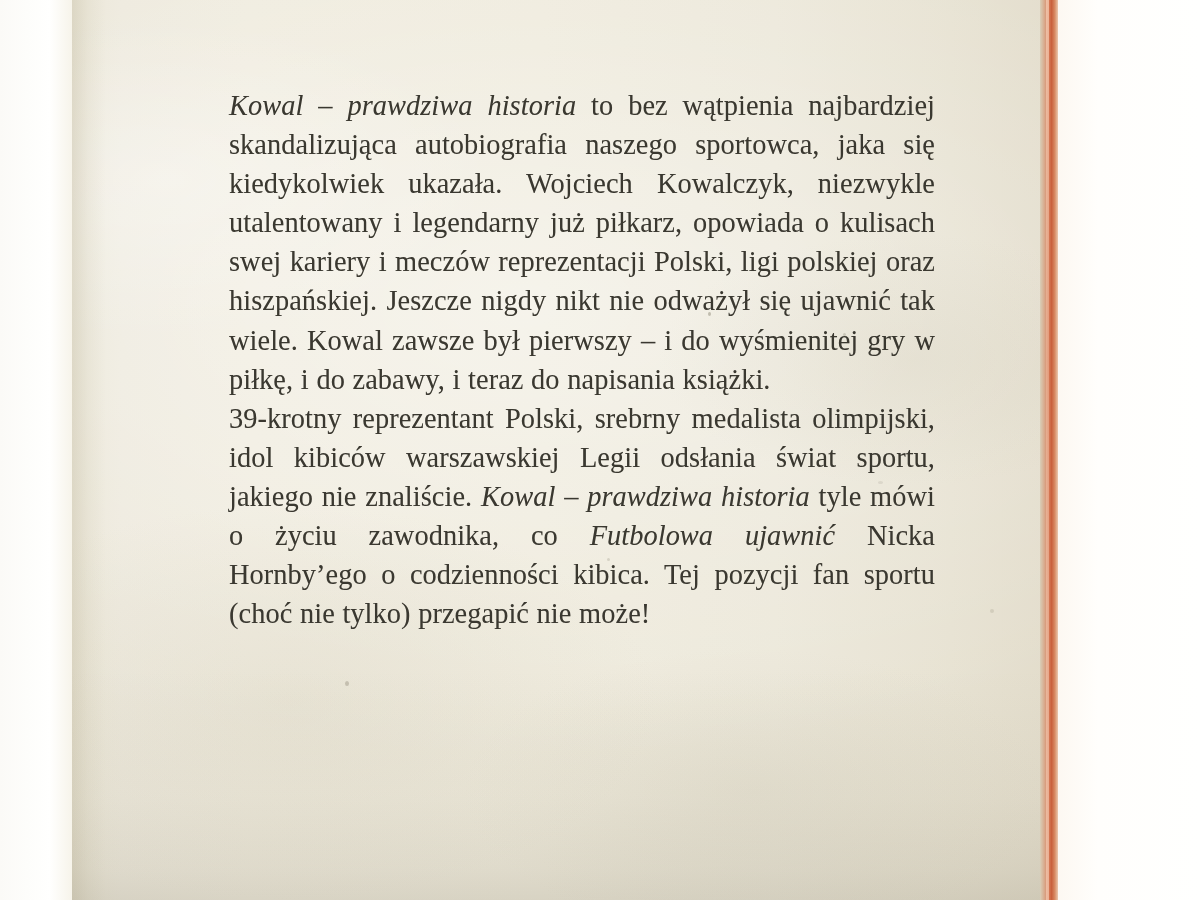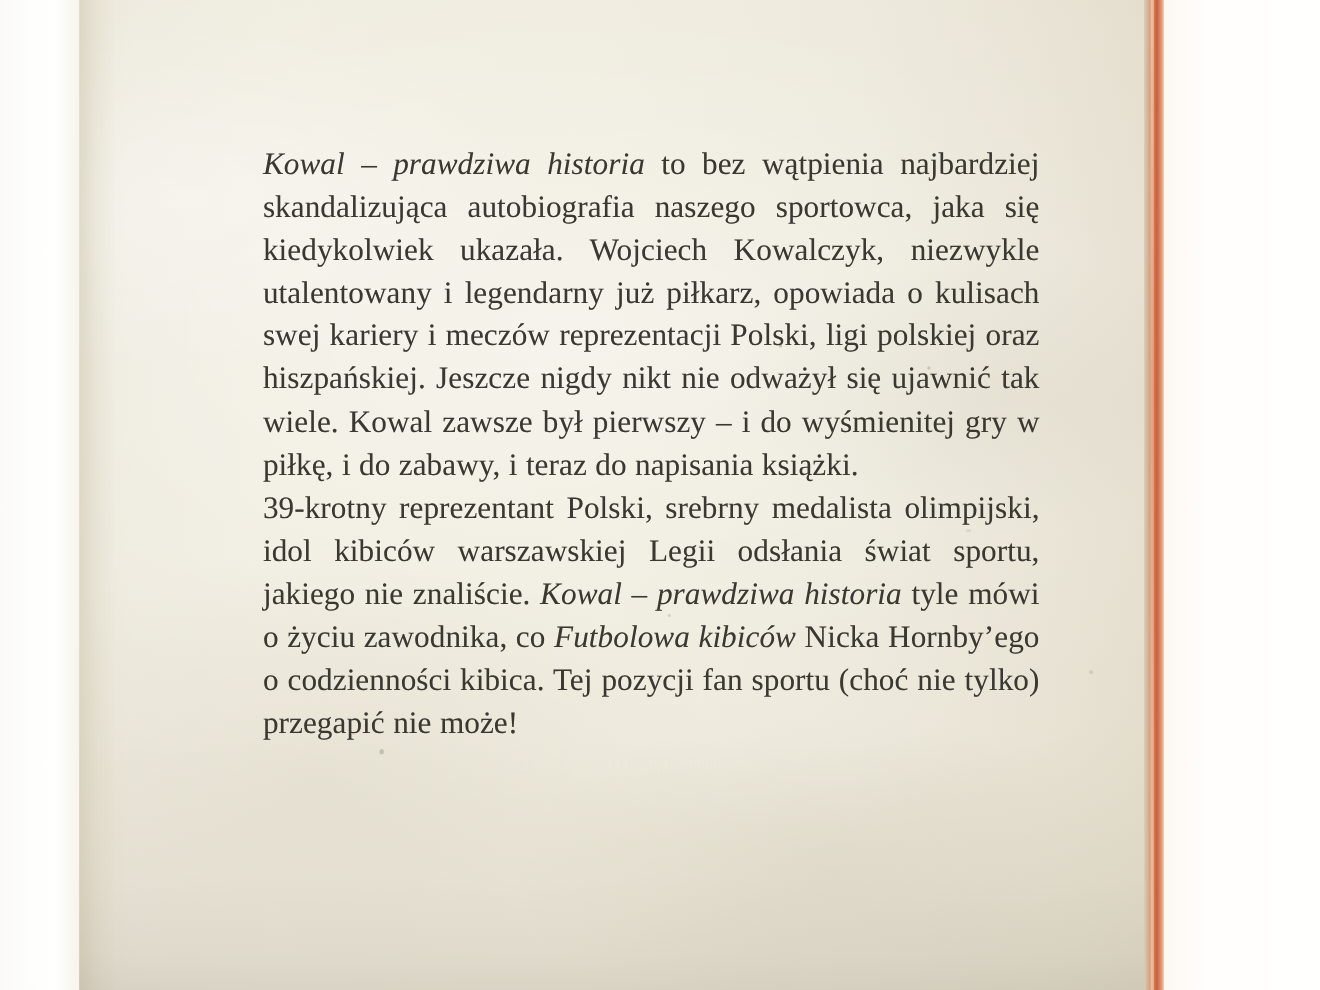--- a/index.html
+++ b/index.html
@@ -135,24 +135,23 @@
     background: linear-gradient(to right,
       rgba(196,150,120,0.35) 0%,
       rgba(214,180,158,0.14) 45%,
       rgba(255,255,255,0) 100%);
     pointer-events: none;
   }
 
   
   .text-block {
     position: absolute;
-    left: 239px;
+    left: 229px;
     top: 86px;
     width: 706px;
-    margin-top: 44px;
   }
 
   .para {
     margin: 0;
     color: #3a3830;
     font-size: 28.4px;
     line-height: 39.1px;
     text-align: justify;
     text-align-last: left;
     letter-spacing: 0.05px;
@@ -206,16 +205,16 @@
 
   <span class="speck s1"></span>
   <span class="speck s2"></span>
   <span class="speck s3"></span>
   <span class="speck s4"></span>
   <span class="speck s5"></span>
   <span class="speck s6"></span>
 
   <div class="text-block">
     <p class="para ink"><i>Kowal – prawdziwa historia</i><span> to bez wątpienia najbardziej skandalizująca autobiografia naszego sportowca, jaka się kiedykolwiek ukazała. Wojciech Kowalczyk, niezwykle utalentowany i legendarny już piłkarz, opowiada o kulisach swej kariery i meczów reprezentacji Polski, ligi polskiej oraz hiszpańskiej. Jeszcze nigdy nikt nie odważył się ujawnić tak wiele. Kowal zawsze był pierwszy – i do wyśmienitej gry w piłkę, i do zabawy, i teraz do napisania książki.</span></p>
-    <p class="para ink"><span>39-krotny reprezentant Polski, srebrny medalista olimpijski, idol kibiców warszawskiej Legii odsłania świat sportu, jakiego nie znaliście. </span><i>Kowal – prawdziwa historia</i><span> tyle mówi o życiu zawodnika, co </span><i>Futbolowa kibiców</i><span> Nicka Hornby’ego o codzienności kibica. Tej pozycji fan sportu (choć nie tylko) przegapić nie może!</span></p>
+    <p class="para ink"><span>39-krotny reprezentant Polski, srebrny medalista olimpijski, idol kibiców warszawskiej Legii odsłania świat sportu, jakiego nie znaliście. </span><i>Kowal – prawdziwa historia</i><span> tyle mówi o życiu zawodnika, co </span><i>Futbolowa ujawnić</i><span> Nicka Hornby’ego o codzienności kibica. Tej pozycji fan sportu (choć nie tylko) przegapić nie może!</span></p>
   </div>
 
 </div>
 
 </body></html>

